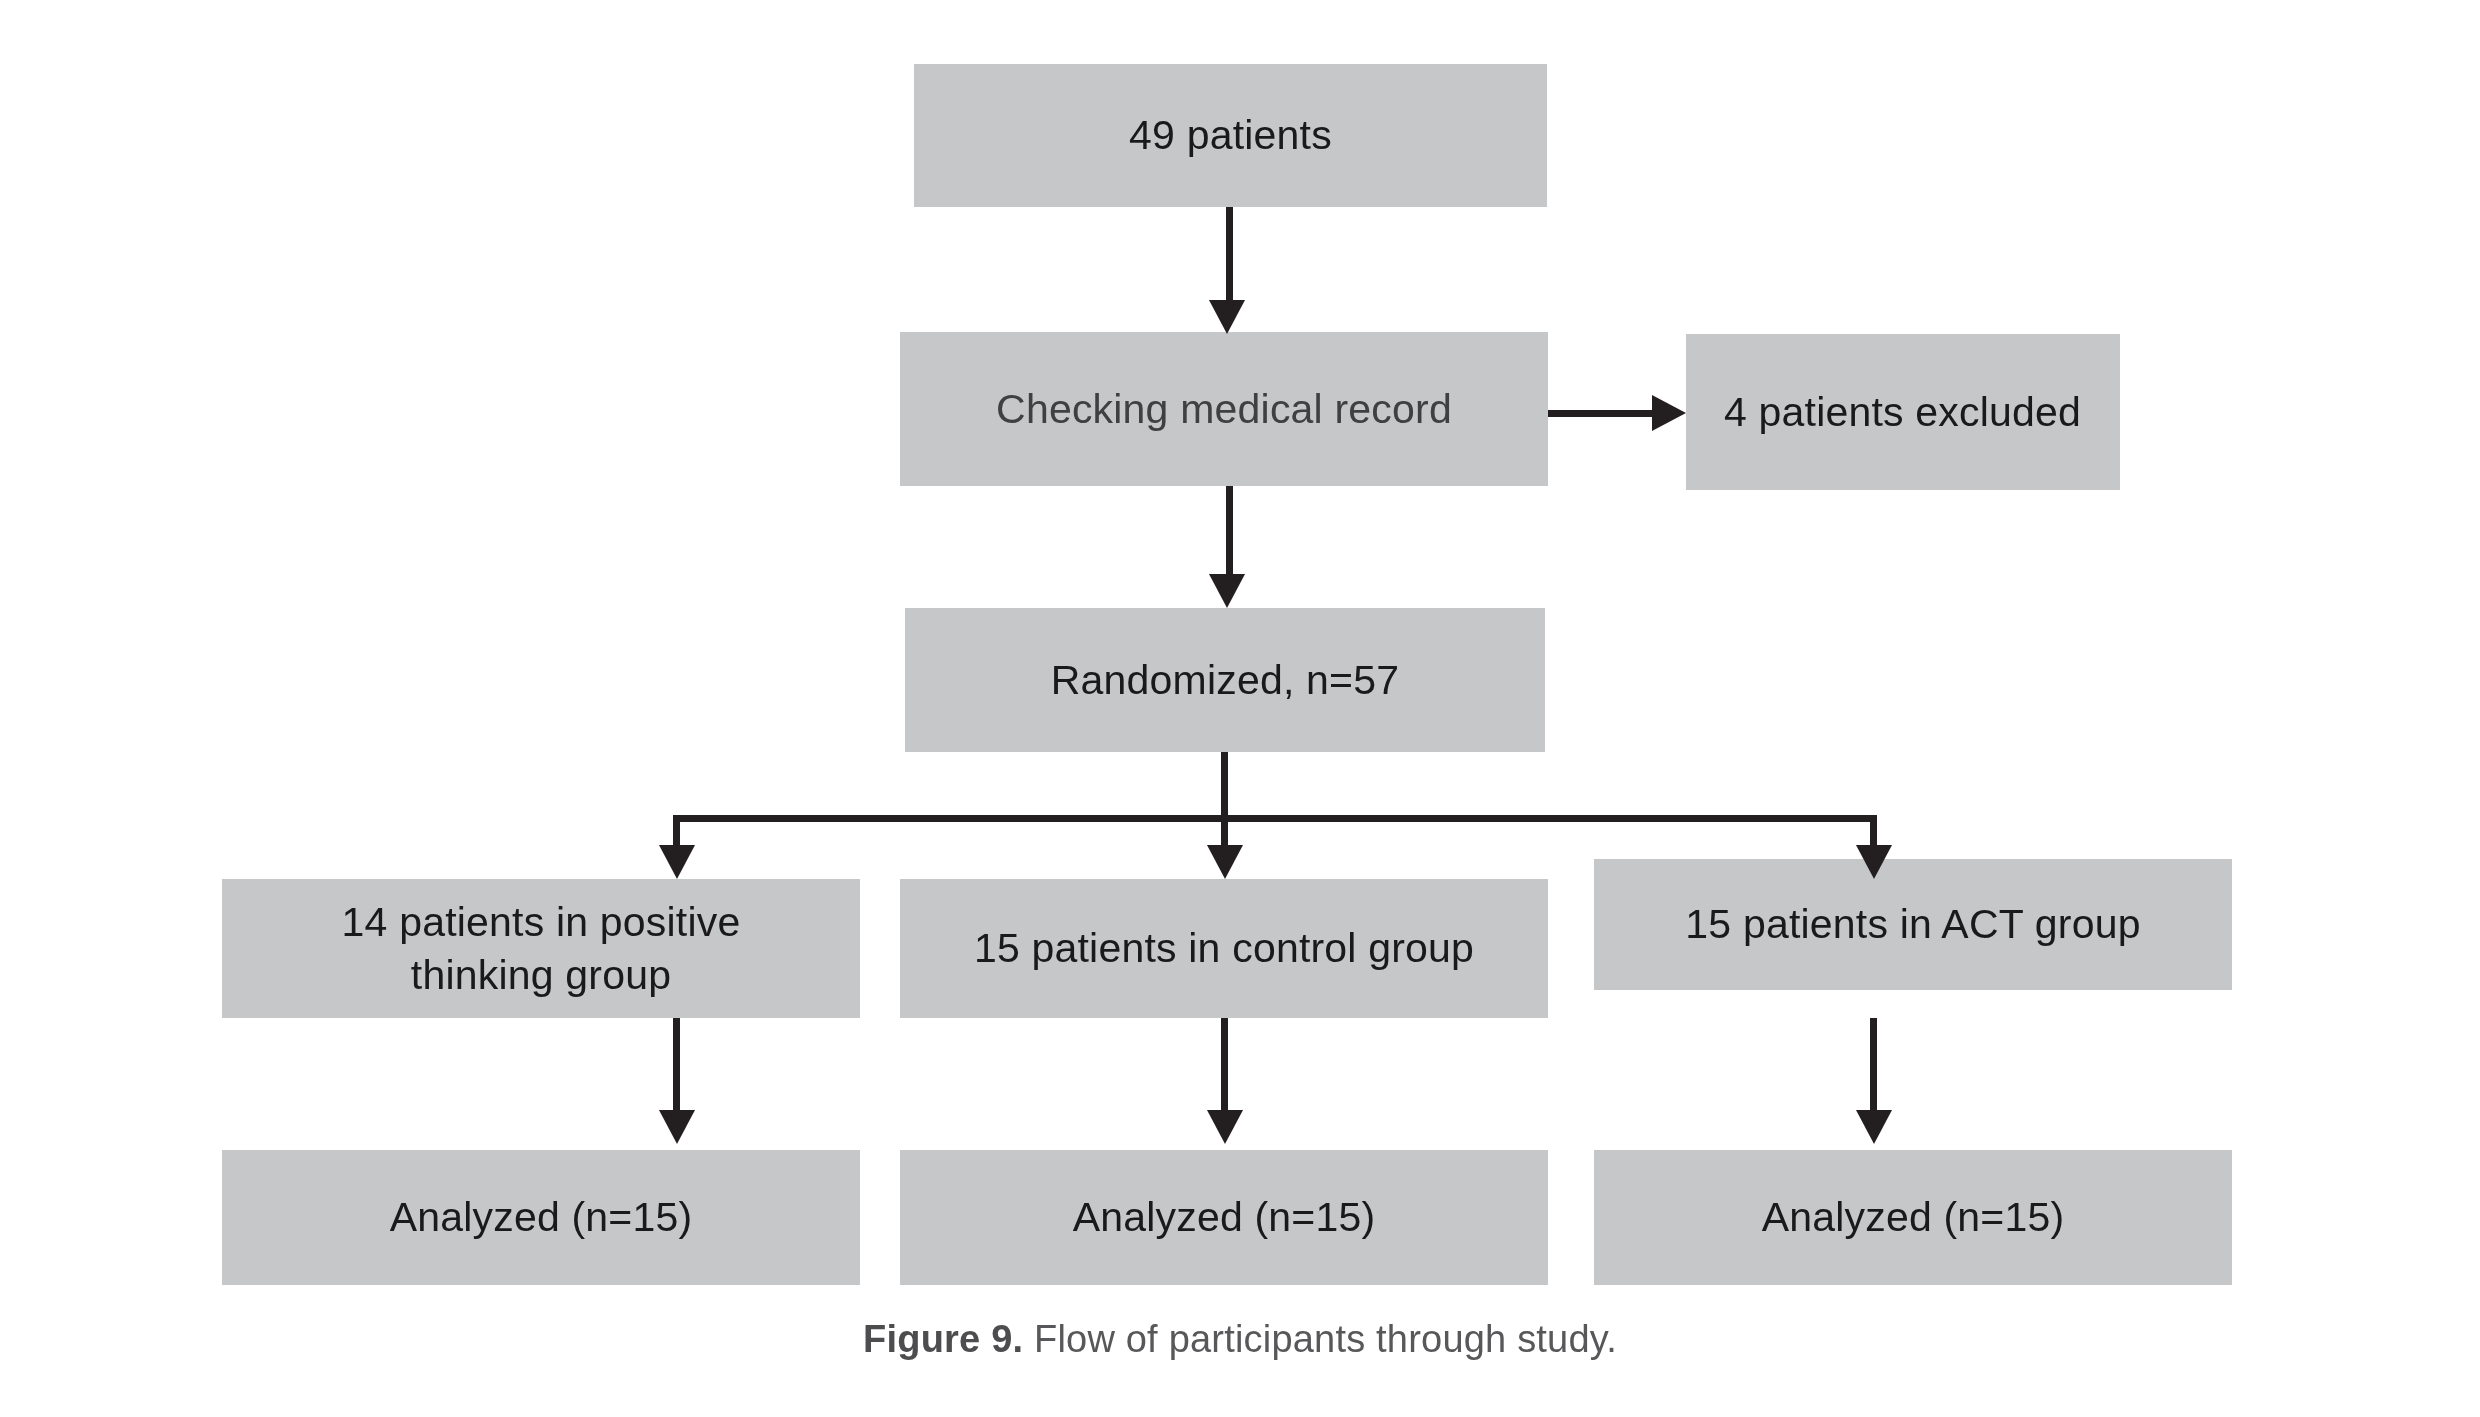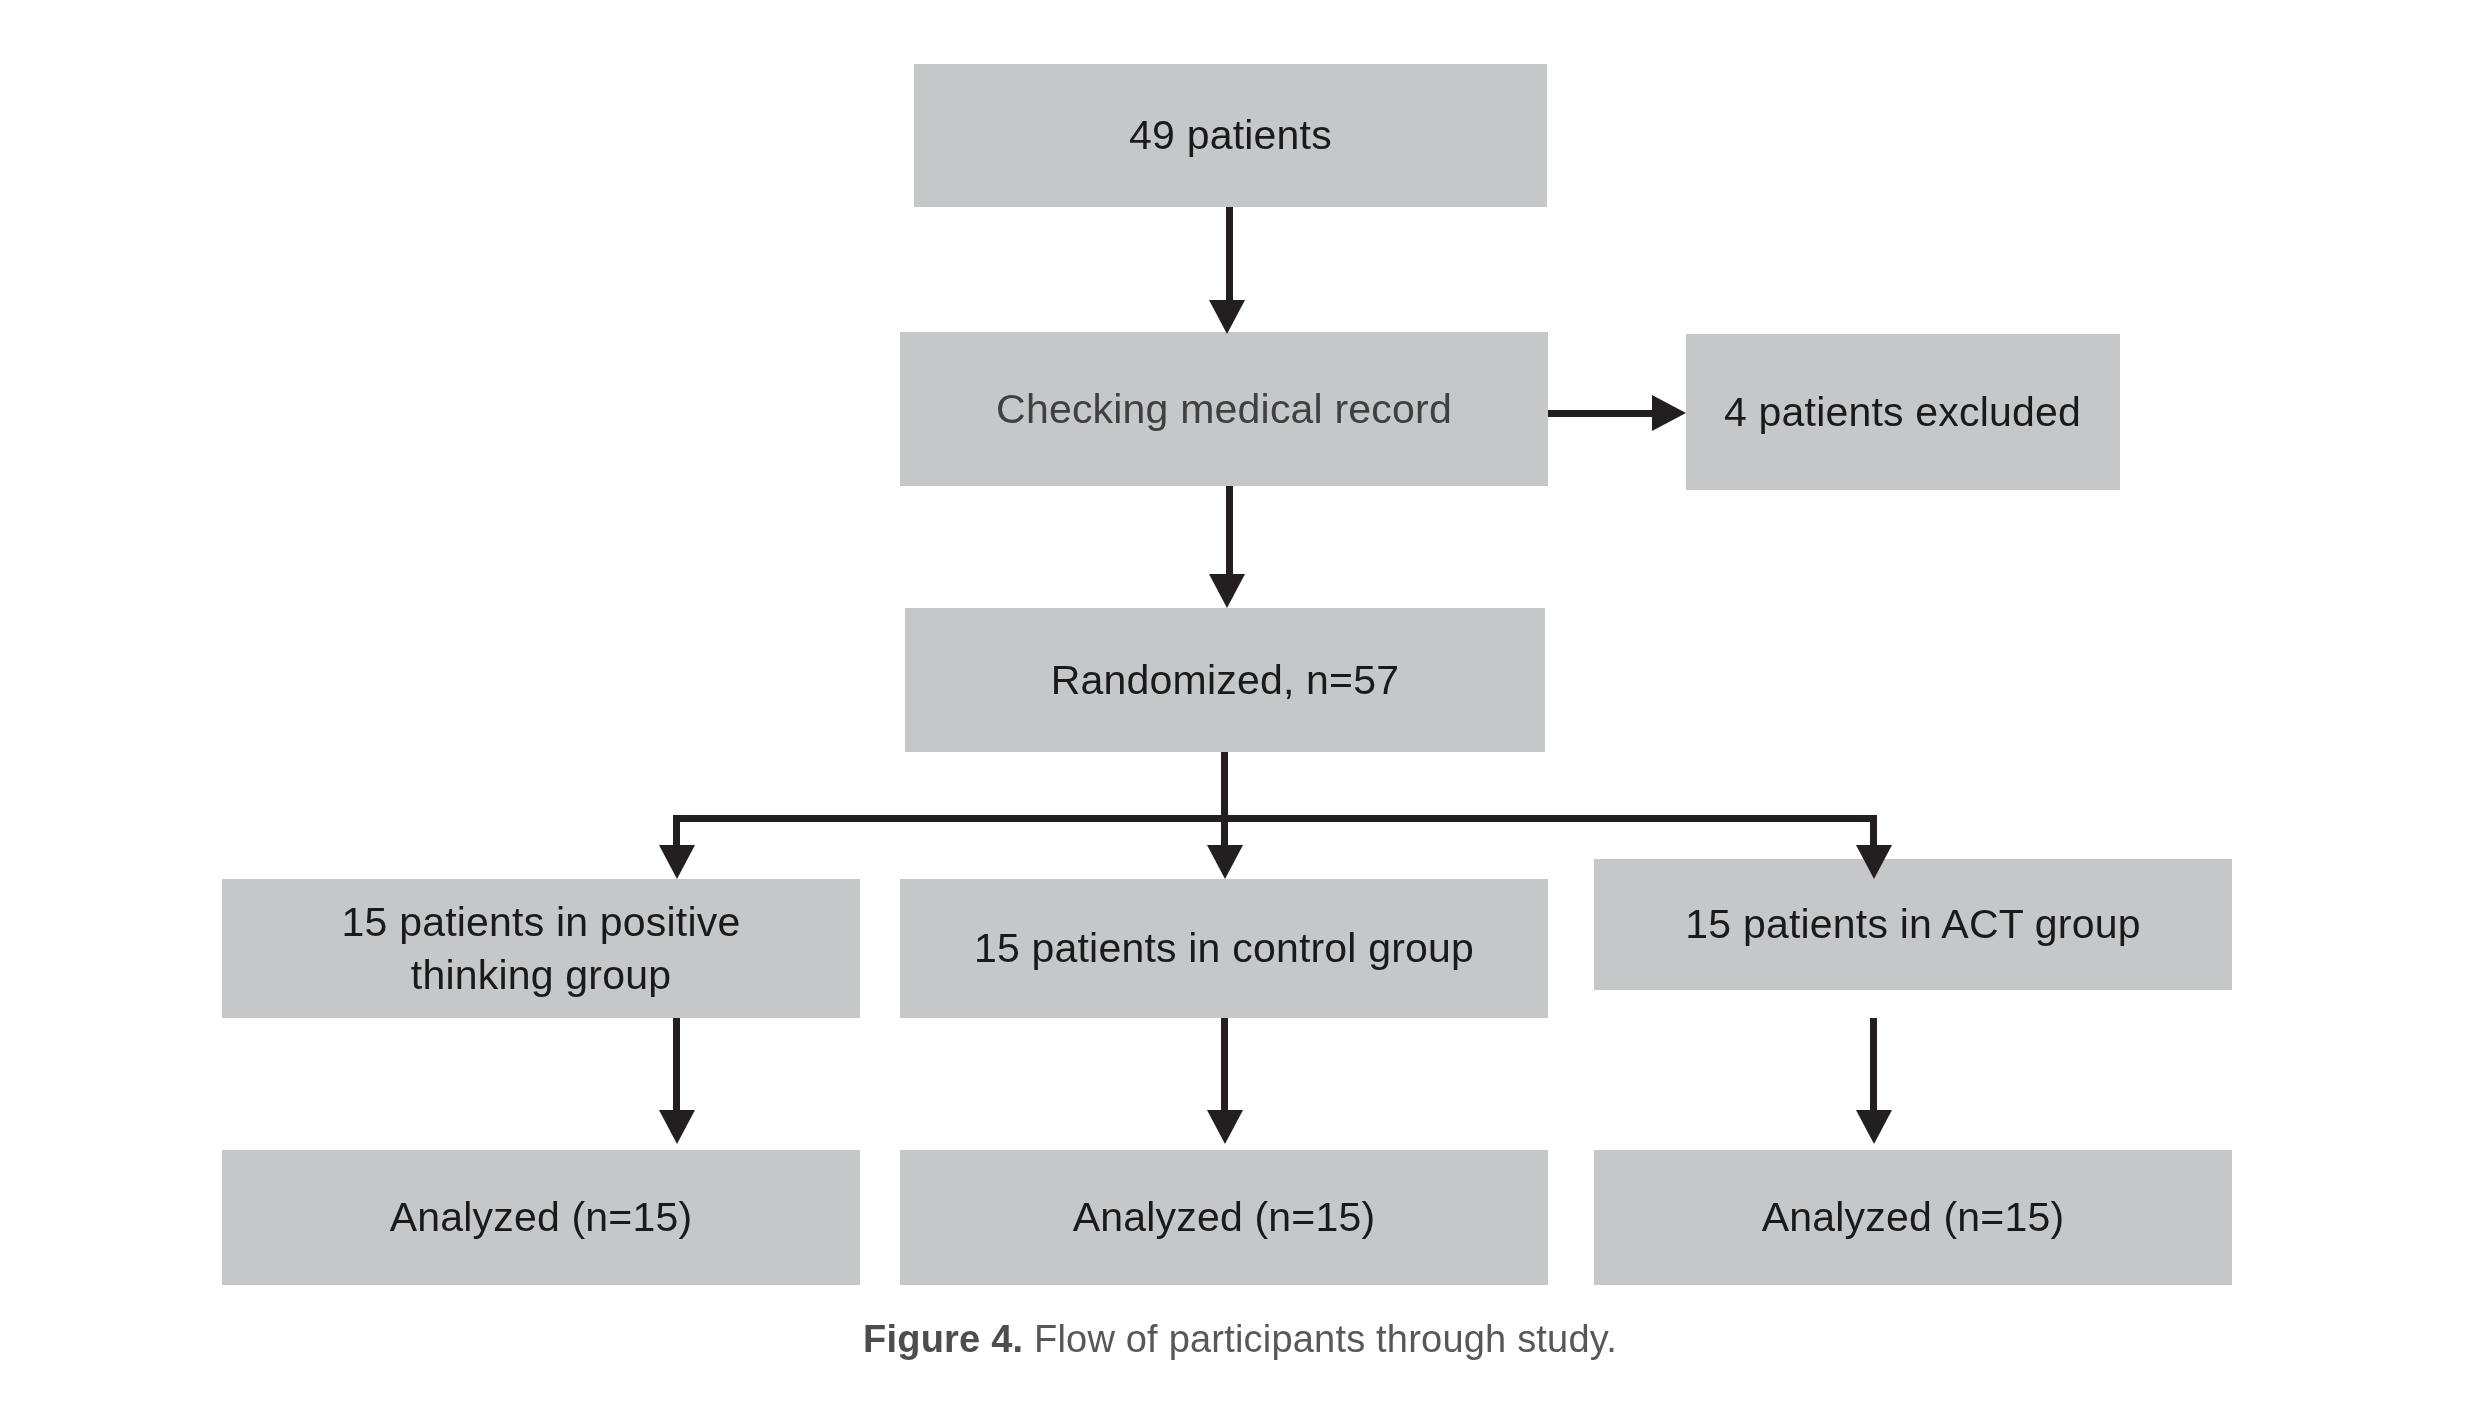--- a/index.html
+++ b/index.html
@@ -117,21 +117,21 @@
 <div id="figure" style="background: rgb(255, 255, 255);">
 
   <div class="node" id="n-total" style="background: rgb(198, 199, 201); color: rgb(26, 26, 26); text-align: right;">49 patients</div>
 
   <div class="node" id="n-check" style="background: rgb(198, 199, 201); color: #404040;">Checking medical record</div>
 
   <div class="node" id="n-excluded" style="background: rgb(198, 199, 201); color: rgb(26, 26, 26); padding-left: 9px;">4 patients excluded</div>
 
   <div class="node" id="n-random" style="background: rgb(198, 199, 201); color: rgb(26, 26, 26);">Randomized, n=57</div>
 
-  <div class="node" id="n-grp-positive" style="background: rgb(198, 199, 201); color: rgb(26, 26, 26);">15 patients in positive
+  <div class="node" id="n-grp-positive" style="background: rgb(198, 199, 201); color: rgb(26, 26, 26);">14 patients in positive
 thinking group</div>
 
   <div class="node" id="n-grp-control" style="background: rgb(198, 199, 201); color: rgb(26, 26, 26);">15 patients in control group</div>
 
   <div class="node" id="n-grp-act" style="background: rgb(198, 199, 201); color: rgb(26, 26, 26);">15 patients in ACT group</div>
 
   <div class="node" id="n-an-positive" style="background: rgb(198, 199, 201); color: rgb(26, 26, 26);">Analyzed (n=15)</div>
 
   <div class="node" id="n-an-control" style="background: rgb(198, 199, 201); color: rgb(26, 26, 26);">Analyzed (n=15)</div>
 
@@ -156,15 +156,15 @@
   <div class="vline" id="c5-right-stem" style="background: rgb(35, 31, 32);"></div>
   <div class="arrow-down" id="c5-right-head" style="border-top-color: rgb(35, 31, 32);"></div>
 
   <div class="vline" id="c6-left-stem" style="background: rgb(35, 31, 32);"></div>
   <div class="arrow-down" id="c6-left-head" style="border-top-color: rgb(35, 31, 32);"></div>
   <div class="vline" id="c6-mid-stem" style="background: rgb(35, 31, 32);"></div>
   <div class="arrow-down" id="c6-mid-head" style="border-top-color: rgb(35, 31, 32);"></div>
   <div class="vline" id="c6-right-stem" style="background: rgb(35, 31, 32);"></div>
   <div class="arrow-down" id="c6-right-head" style="border-top-color: rgb(35, 31, 32);"></div>
 
-  <div id="caption" style="color: rgb(88, 88, 90);"><span class="cap-label">Figure 4.</span><span> Flow of participants through study.</span></div>
+  <div id="caption" style="color: rgb(88, 88, 90);"><span class="cap-label">Figure 9.</span><span> Flow of participants through study.</span></div>
 
 </div>
 
 </body></html>

